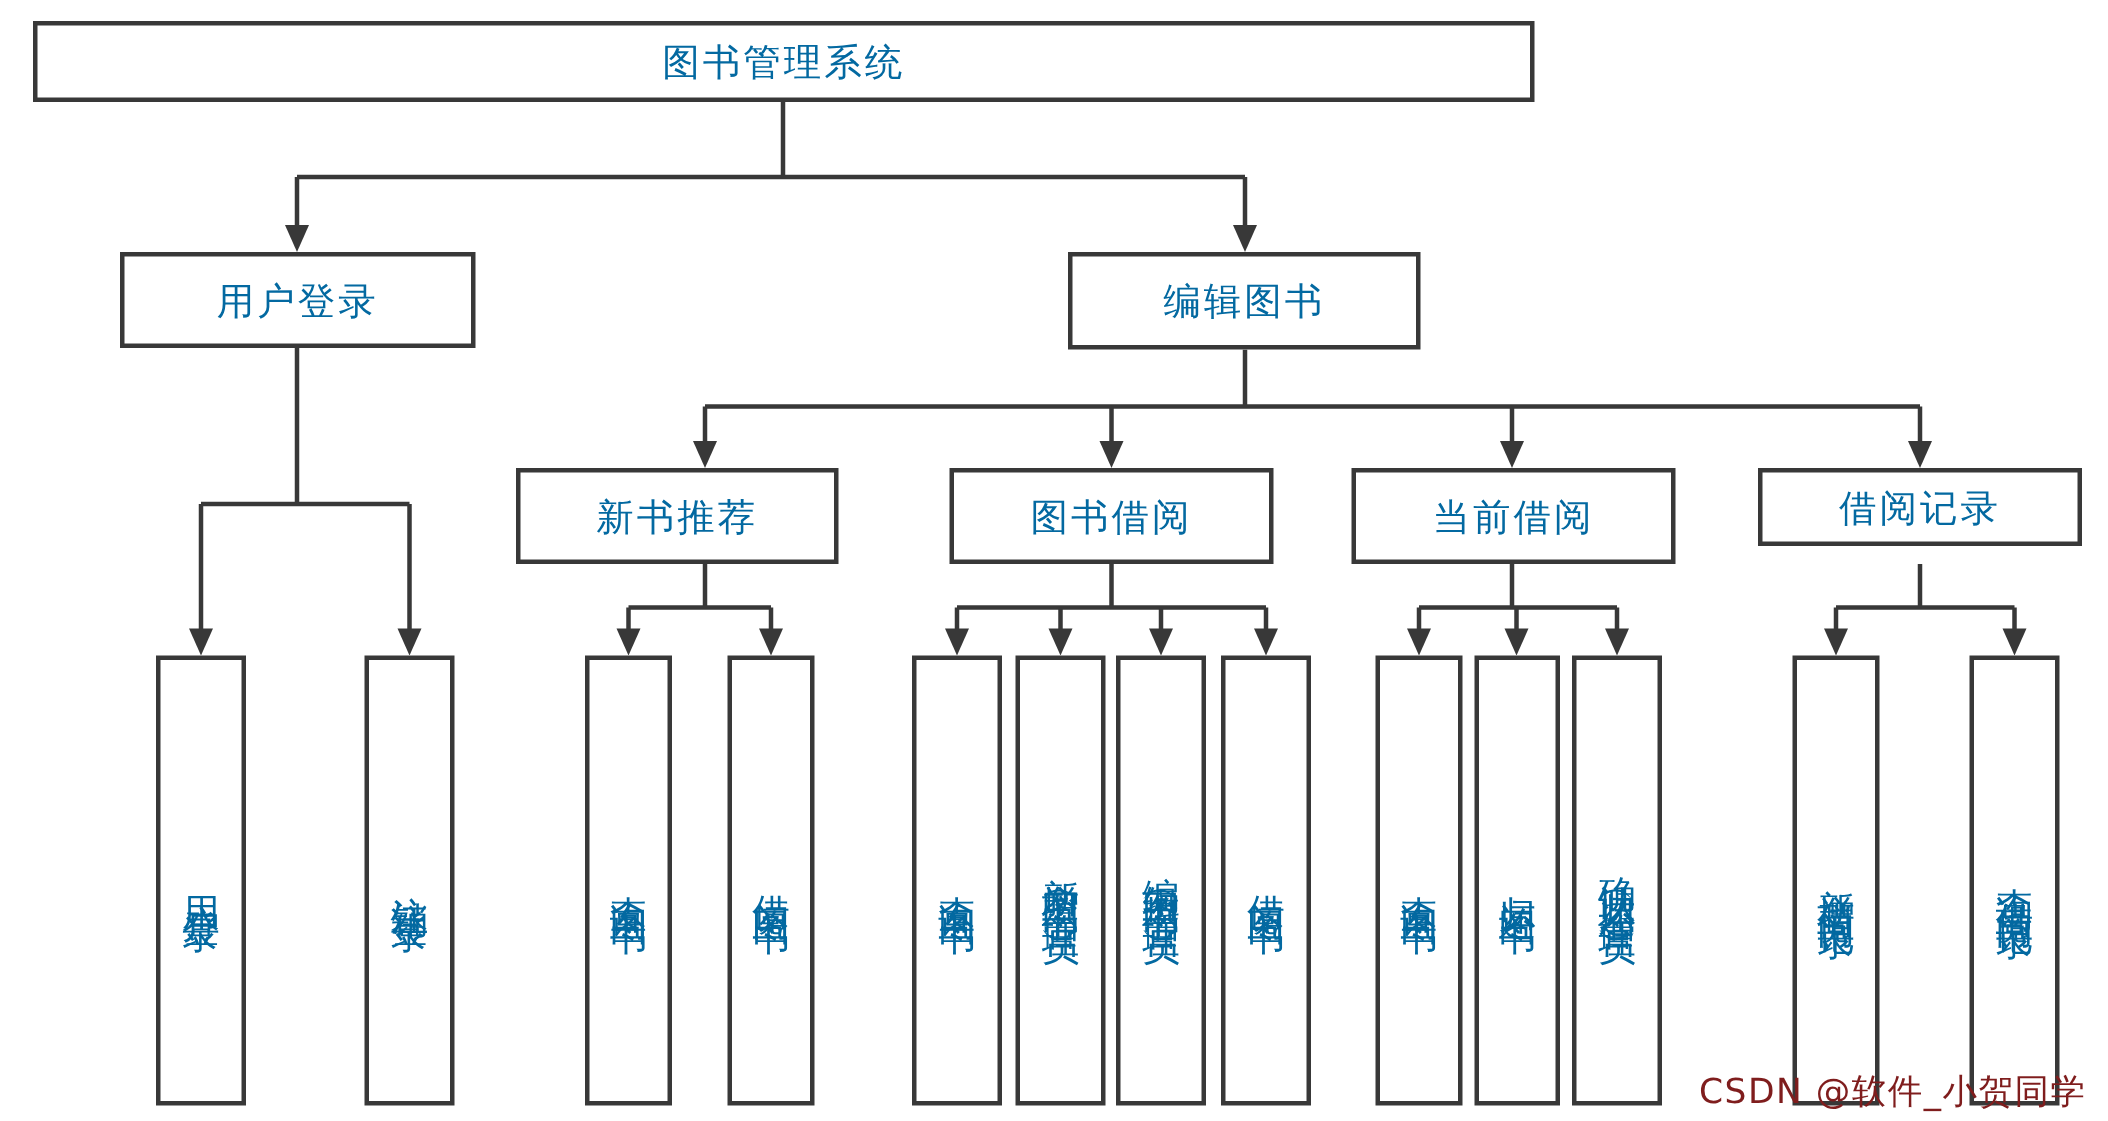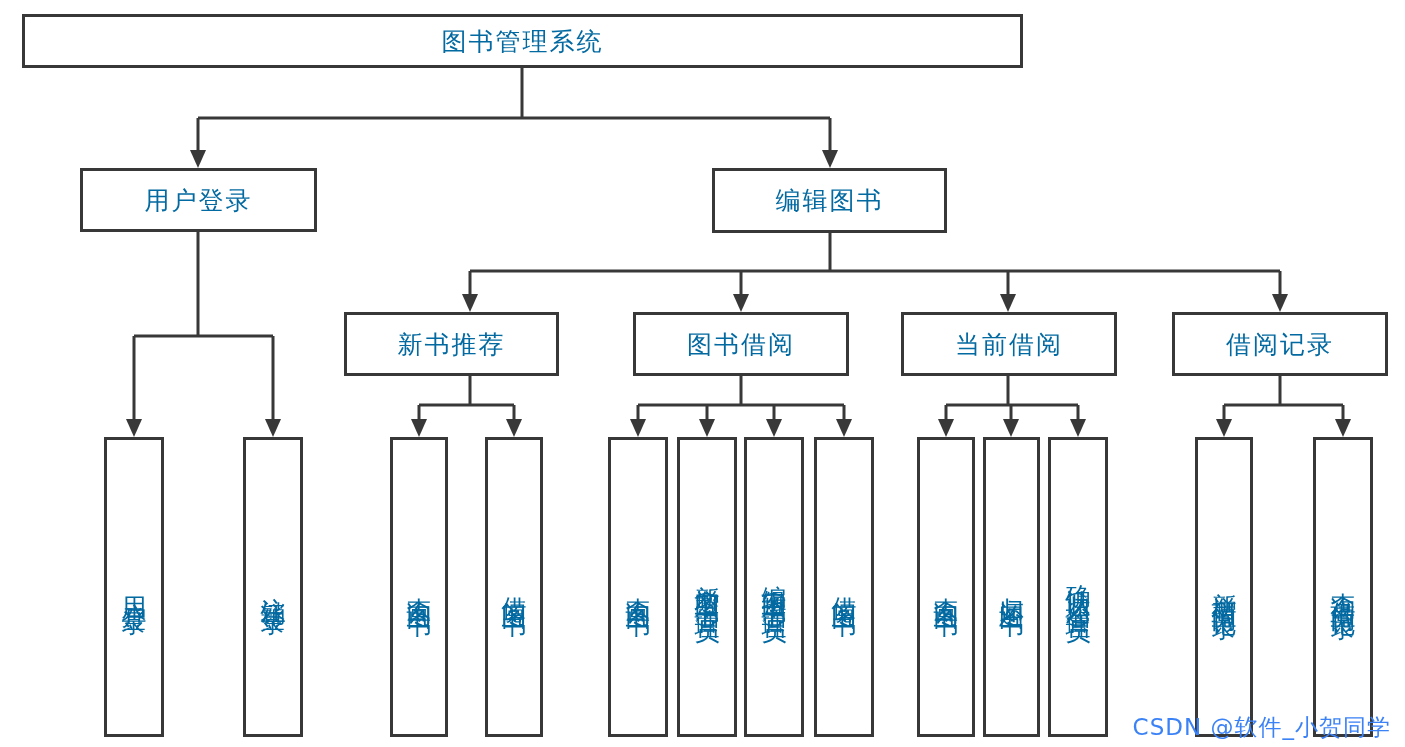--- a/index.html
+++ b/index.html
@@ -43,21 +43,21 @@
     font-size: 25px;
     line-height: 1;
     letter-spacing: 5px;
   }
   .watermark {
     position: absolute;
     right: 14px;
     bottom: 4px;
     font-size: 23px;
     letter-spacing: 1px;
-    color: #3b82f6;
+    color: #7f1d1d;
     white-space: nowrap;
   }
 </style>
 </head>
 <body>
 
 <div class="canvas">
 
   <svg class="connectors" viewBox="0 0 1405 747" xmlns="http://www.w3.org/2000/svg">
     <g stroke="#383838" stroke-width="3" fill="none">
@@ -116,21 +116,21 @@
 
   <div class="node h" style="left:344px; top:312px; width:215px; height:64px;">
     <span class="label">新书推荐</span>
   </div>
   <div class="node h" style="left:633px; top:312px; width:216px; height:64px;">
     <span class="label">图书借阅</span>
   </div>
   <div class="node h" style="left:901px; top:312px; width:216px; height:64px;">
     <span class="label">当前借阅</span>
   </div>
-  <div class="node h" style="left:1172px; top:312px; width:216px; height:64px;">
+  <div class="node h" style="left:1172px; top:312px; width:216px; height:52px;">
     <span class="label">借阅记录</span>
   </div>
 
   <div class="node v" style="left:104px; top:437px; width:60px; height:300px;">
     <span class="label">用户登录</span>
   </div>
   <div class="node v" style="left:243px; top:437px; width:60px; height:300px;">
     <span class="label">注销登录</span>
   </div>
 

